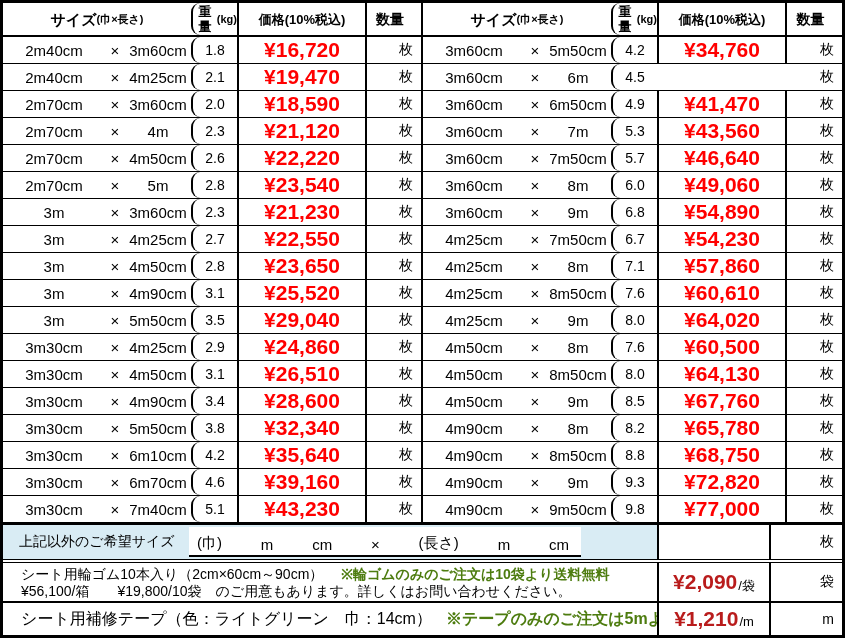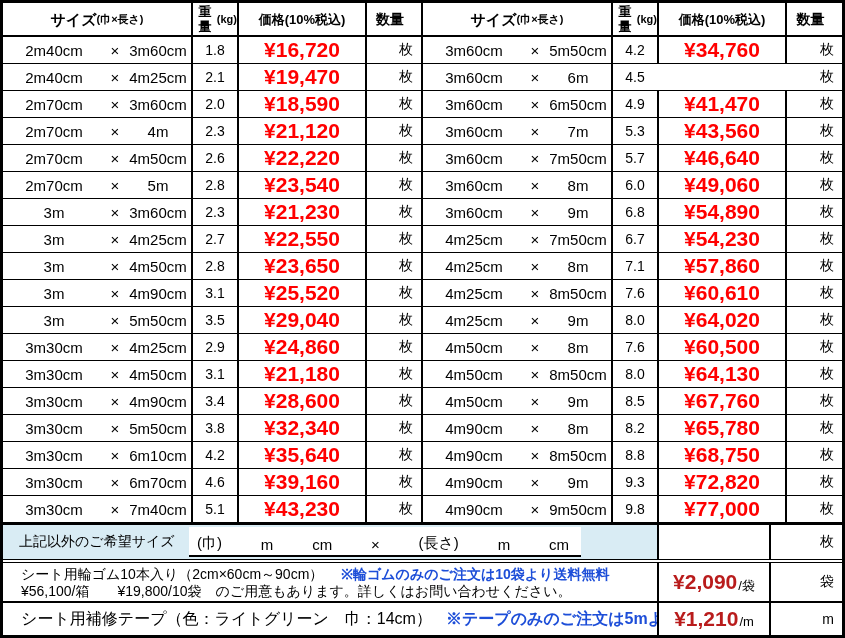--- a/index.html
+++ b/index.html
@@ -23,21 +23,21 @@
 
   .row { height: 27px; border-bottom: 1px solid #000; display: flex; }
   .row > div { height: 100%; }
 
   .c-size { width: 188px; display: flex; align-items: center; font-size: 15px; }
   .sw { width: 102px; text-align: center; white-space: nowrap; }
   .sx { width: 20px; text-align: center; }
   .sl { flex: 1; text-align: center; white-space: nowrap; }
 
   .c-kg { width: 46px; border-left: 2px solid #000; display: flex; align-items: center;
-          justify-content: center; font-size: 14px; }
+          justify-content: center; font-size: 14px; border-radius: 9px; }
   .c-price { width: 130px; border-left: 2px solid #000; border-right: 2px solid #000;
              display: flex; align-items: center; justify-content: center;
              color: #ff0000; font-weight: bold; font-size: 21px; white-space: nowrap; }
   .c-qty { flex: 1; display: flex; align-items: center; justify-content: flex-end;
            padding-right: 8px; font-size: 14px; }
 
   .brow { display: flex; width: 100%; }
   .b-left { flex: 1; position: relative; overflow: hidden; }
   .b-price { width: 114px; border-left: 2px solid #000; border-right: 2px solid #000;
              display: flex; align-items: center; justify-content: center; white-space: nowrap; }
@@ -48,21 +48,21 @@
   .custom-row .b-left { background: #d9ecf4; }
   .custom-label { position: absolute; left: 16px; top: 50%; transform: translateY(-50%);
                   font-weight: normal; font-size: 14px; white-space: nowrap; }
   .custom-input { position: absolute; left: 186px; top: 2px; width: 392px; height: 30px;
                   background: #fff; border-bottom: 2px solid #000;
                   display: flex; align-items: flex-end; justify-content: space-between;
                   padding: 0 12px 2px 8px; font-size: 15px; }
 
   .rubber-row { height: 40px; border-bottom: 2px solid #000; }
   .rubber-row .b-left { padding: 3px 0 0 18px; font-size: 14px; line-height: 17px; white-space: nowrap; }
-  .note-red { color: #1d4ed8; font-weight: bold; margin-left: 14px; }
+  .note-red { color: #4d7c0f; font-weight: bold; margin-left: 14px; }
   .pr { color: #b91c1c; font-weight: bold; font-size: 21px; }
   .pu { font-size: 13px; margin-left: 1px; align-self: flex-end; padding-bottom: 6px; }
 
   .tape-row { height: 32px; }
   .tape-row .b-left { display: flex; align-items: center; padding-left: 18px;
                       font-size: 16px; white-space: nowrap; }
 </style>
 </head>
 <body>
 
@@ -228,21 +228,21 @@
               <span>枚</span>
             </div>
           </div>
           <div class="row">
             <div class="c-size">
               <span class="sw">3m30cm</span>
               <span class="sx">×</span>
               <span class="sl">4m50cm</span>
             </div>
             <div class="c-kg">3.1</div>
-            <div class="c-price">¥21,180</div>
+            <div class="c-price">¥26,510</div>
             <div class="c-qty">
               <span>枚</span>
             </div>
           </div>
           <div class="row">
             <div class="c-size">
               <span class="sw">3m30cm</span>
               <span class="sx">×</span>
               <span class="sl">4m90cm</span>
             </div>

